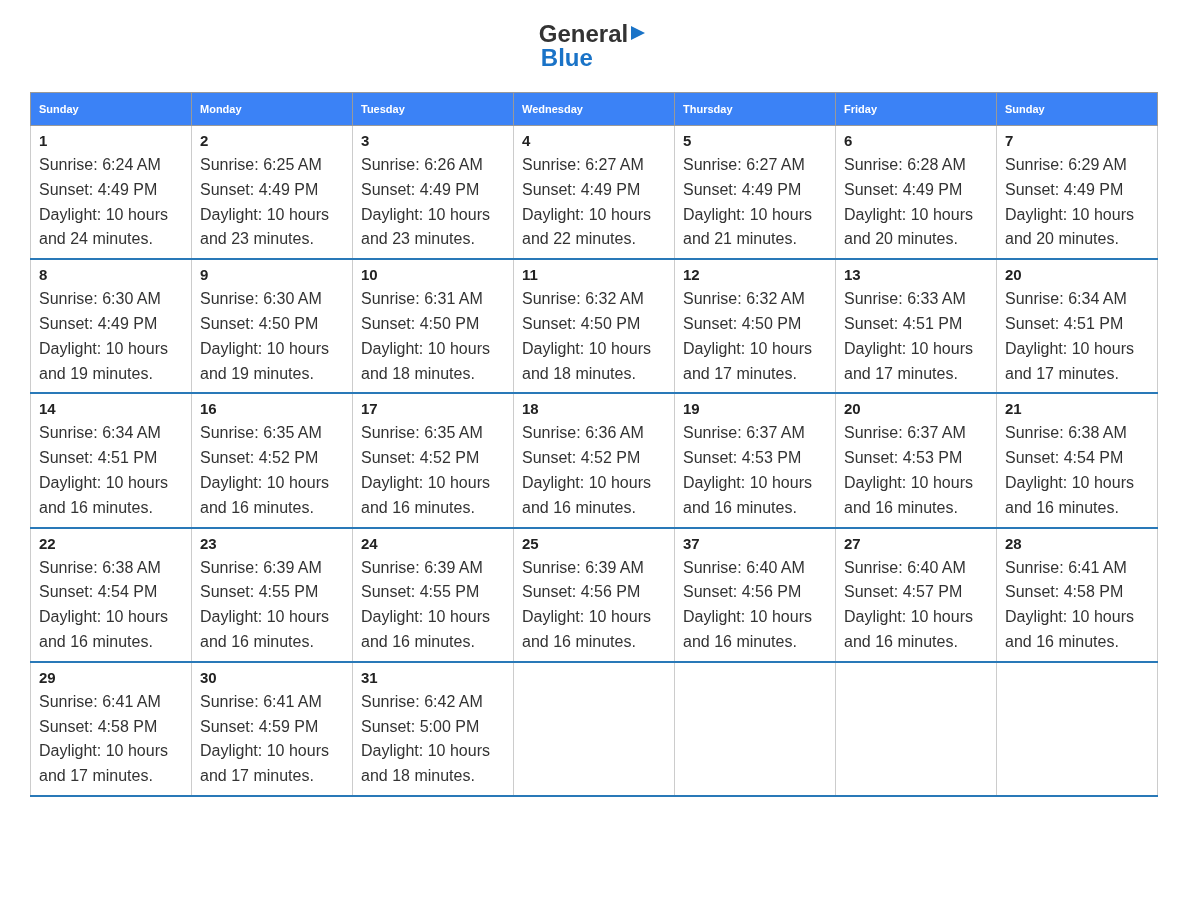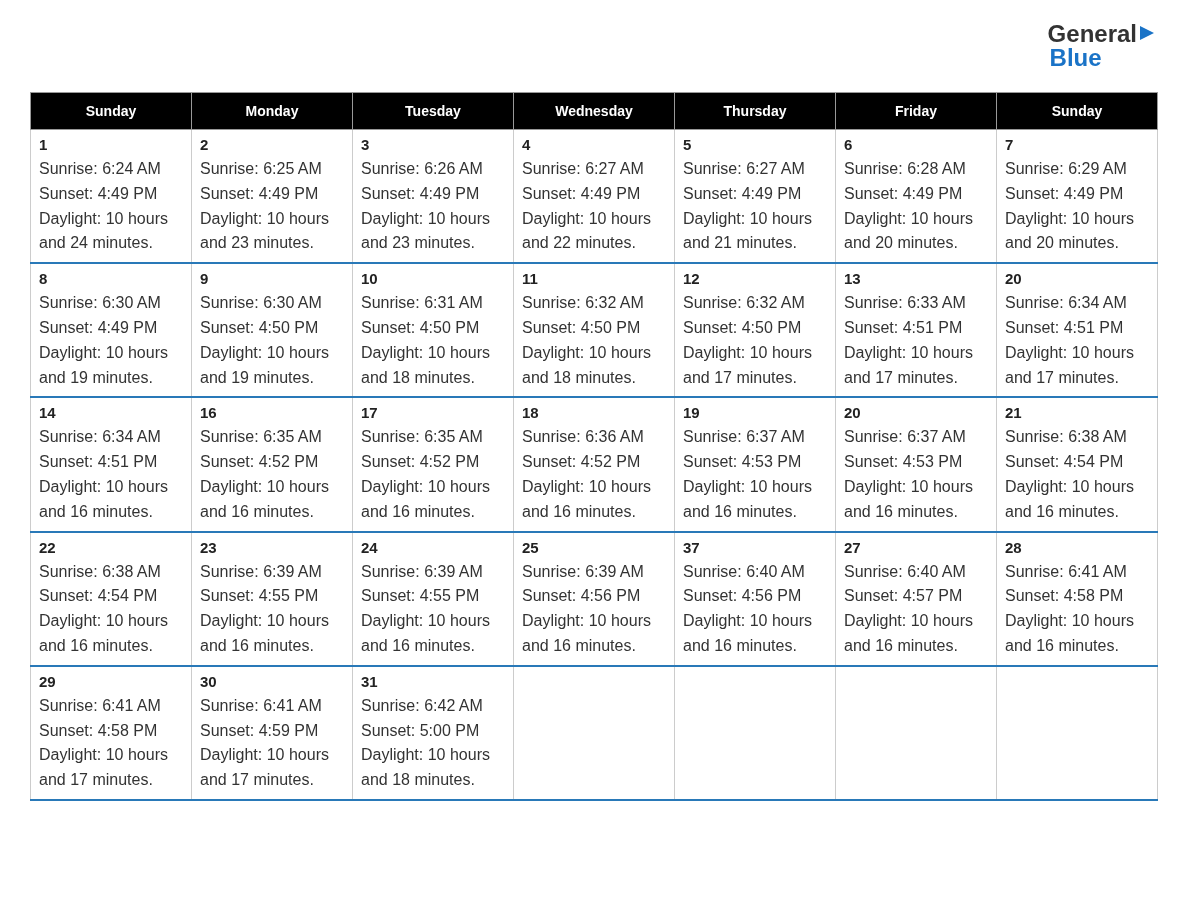--- a/index.html
+++ b/index.html
@@ -5,21 +5,21 @@
     * { margin: 0; padding: 0; box-sizing: border-box; }
     body {
       font-family: Arial, sans-serif;
       background: #fff;
       width: 1188px;
       min-height: 918px;
       padding: 20px 30px;
     }
     .header {
       display: flex;
-      justify-content: flex-end;
+      justify-content: center;
       align-items: flex-start;
       margin-bottom: 20px;
     }
     .logo-wrapper {
       display: flex;
       flex-direction: column;
       align-items: flex-start;
     }
     .logo-line1 {
       display: flex;
@@ -38,26 +38,26 @@
       font-size: 20px;
       color: #444;
       margin-top: 4px;
     }
     .calendar {
       width: 100%;
       border-collapse: collapse;
       border: 1px solid #999;
     }
     .calendar th {
-      background-color: #000000;
+      background-color: #3b82f6;
       color: #fff;
-      font-size: 14px;
+      font-size: 11px;
       font-weight: bold;
       padding: 10px 8px;
-      text-align: center;
+      text-align: left;
       border: 1px solid #999;
     }
     .calendar td {
       vertical-align: top;
       padding: 6px 8px;
       border: 1px solid #ccc;
       width: calc(100% / 7);
       font-size: 13px;
       color: #333;
       background: #fff;

